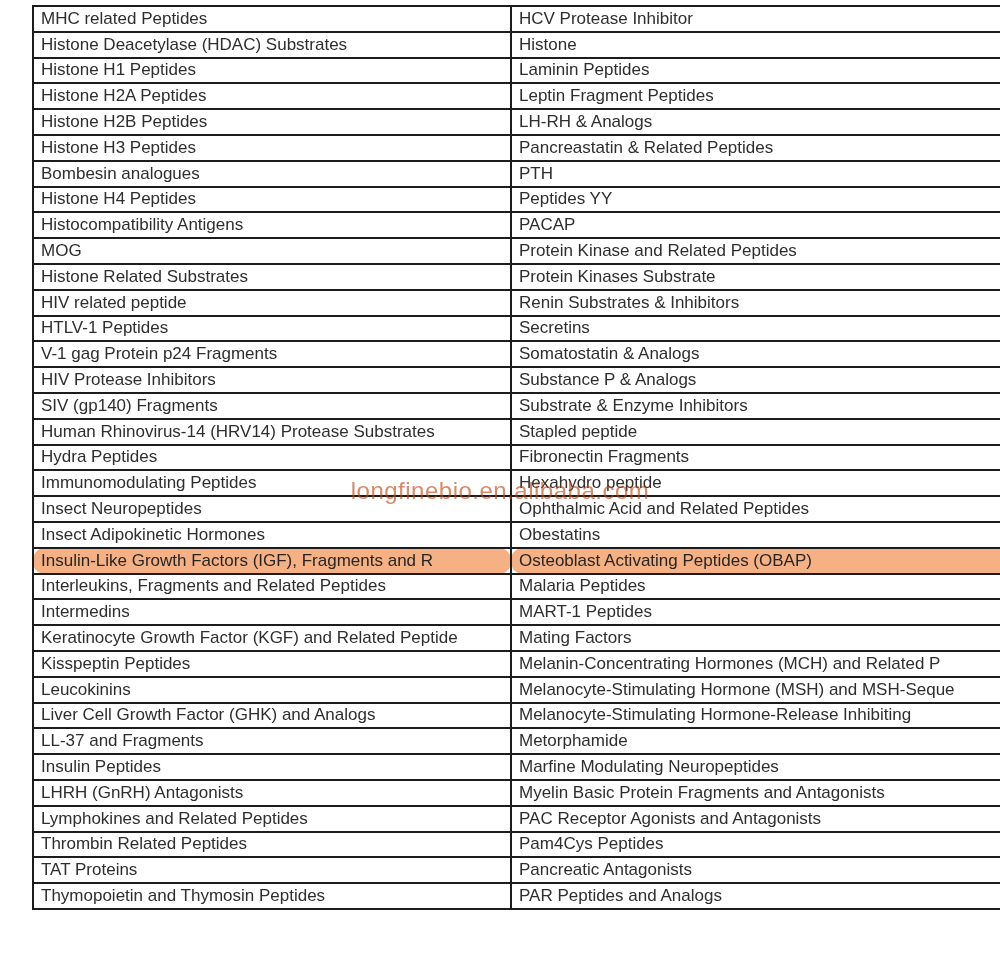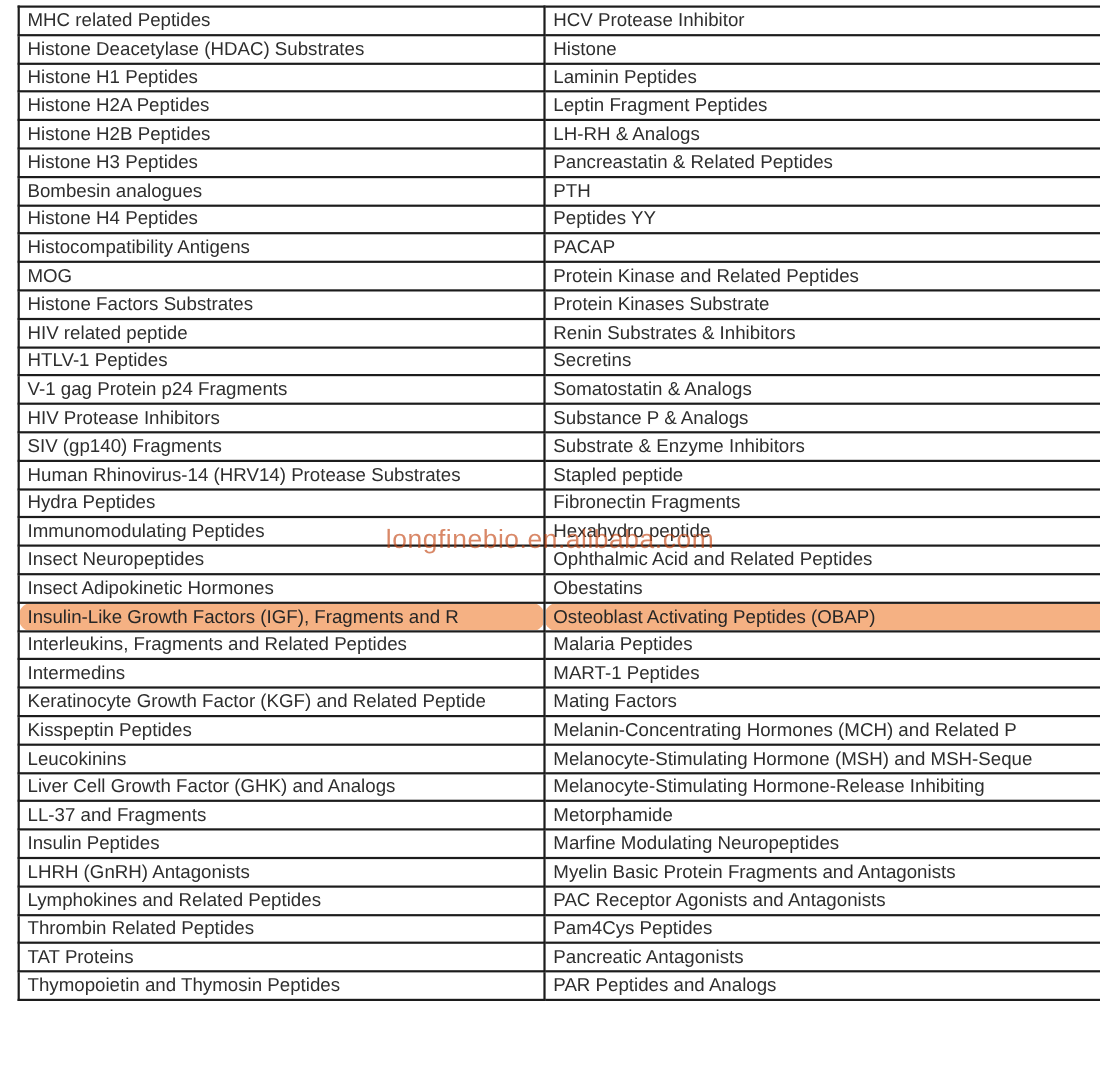--- a/index.html
+++ b/index.html
@@ -7,21 +7,21 @@
     width: 1000px;
     height: 980px;
     background: #ffffff;
     font-family: "Liberation Sans", sans-serif;
     position: relative;
     overflow: hidden;
   }
   .table-wrap {
     position: absolute;
     top: 5px;
-    left: 4px;
+    left: 20px;
     width: 868px;
     padding-left: 12px;
   }
   table.peptide-table {
     border-collapse: collapse;
     width: 100%;
     table-layout: fixed;
   }
   table.peptide-table td {
     border: 2px solid #1c1c1c;
@@ -109,21 +109,21 @@
     <td>Histocompatibility Antigens</td>
     <td>PACAP</td>
   </tr>
 
   <tr>
     <td>MOG</td>
     <td>Protein Kinase and Related Peptides</td>
   </tr>
 
   <tr>
-    <td>Histone Factors Substrates</td>
+    <td>Histone Related Substrates</td>
     <td>Protein Kinases Substrate</td>
   </tr>
 
   <tr>
     <td>HIV related peptide</td>
     <td>Renin Substrates &amp; Inhibitors</td>
   </tr>
 
   <tr>
     <td>HTLV-1 Peptides</td>

